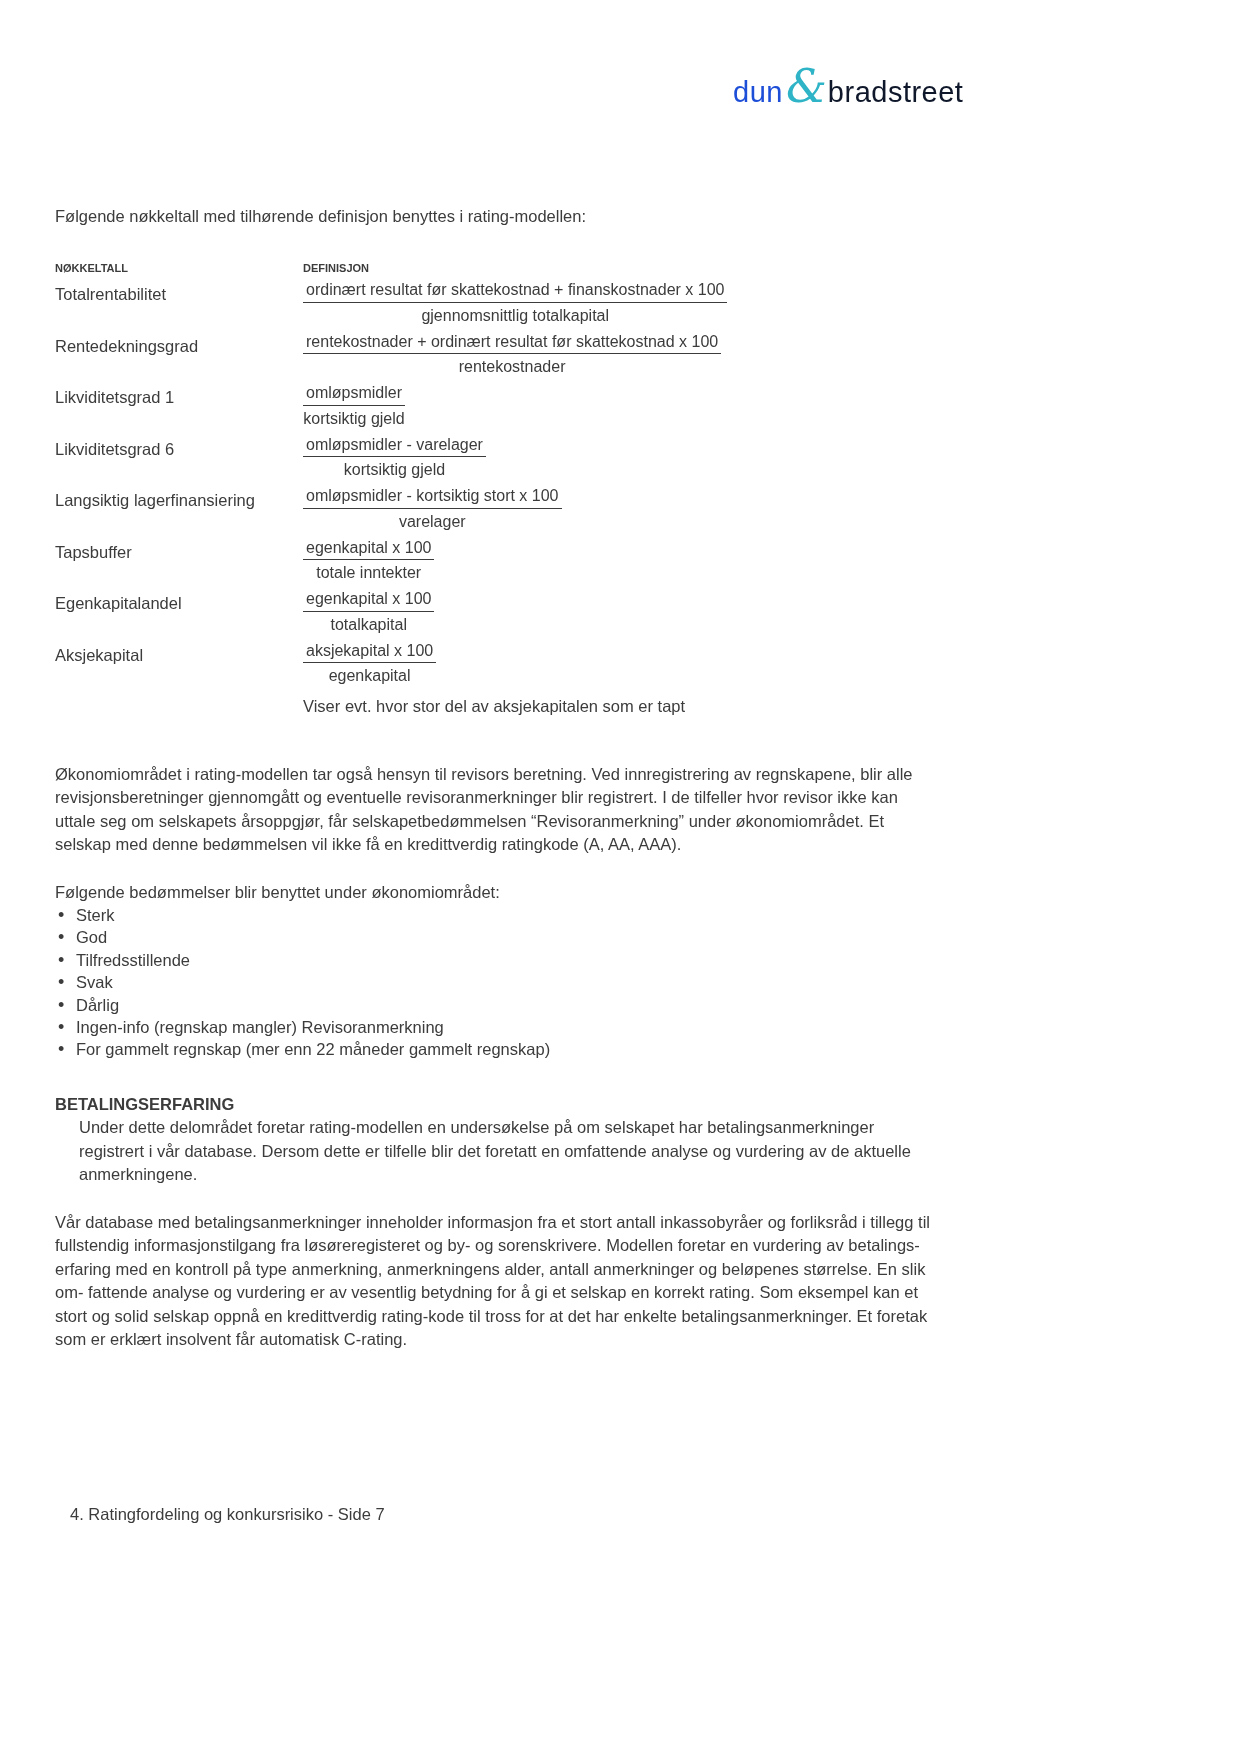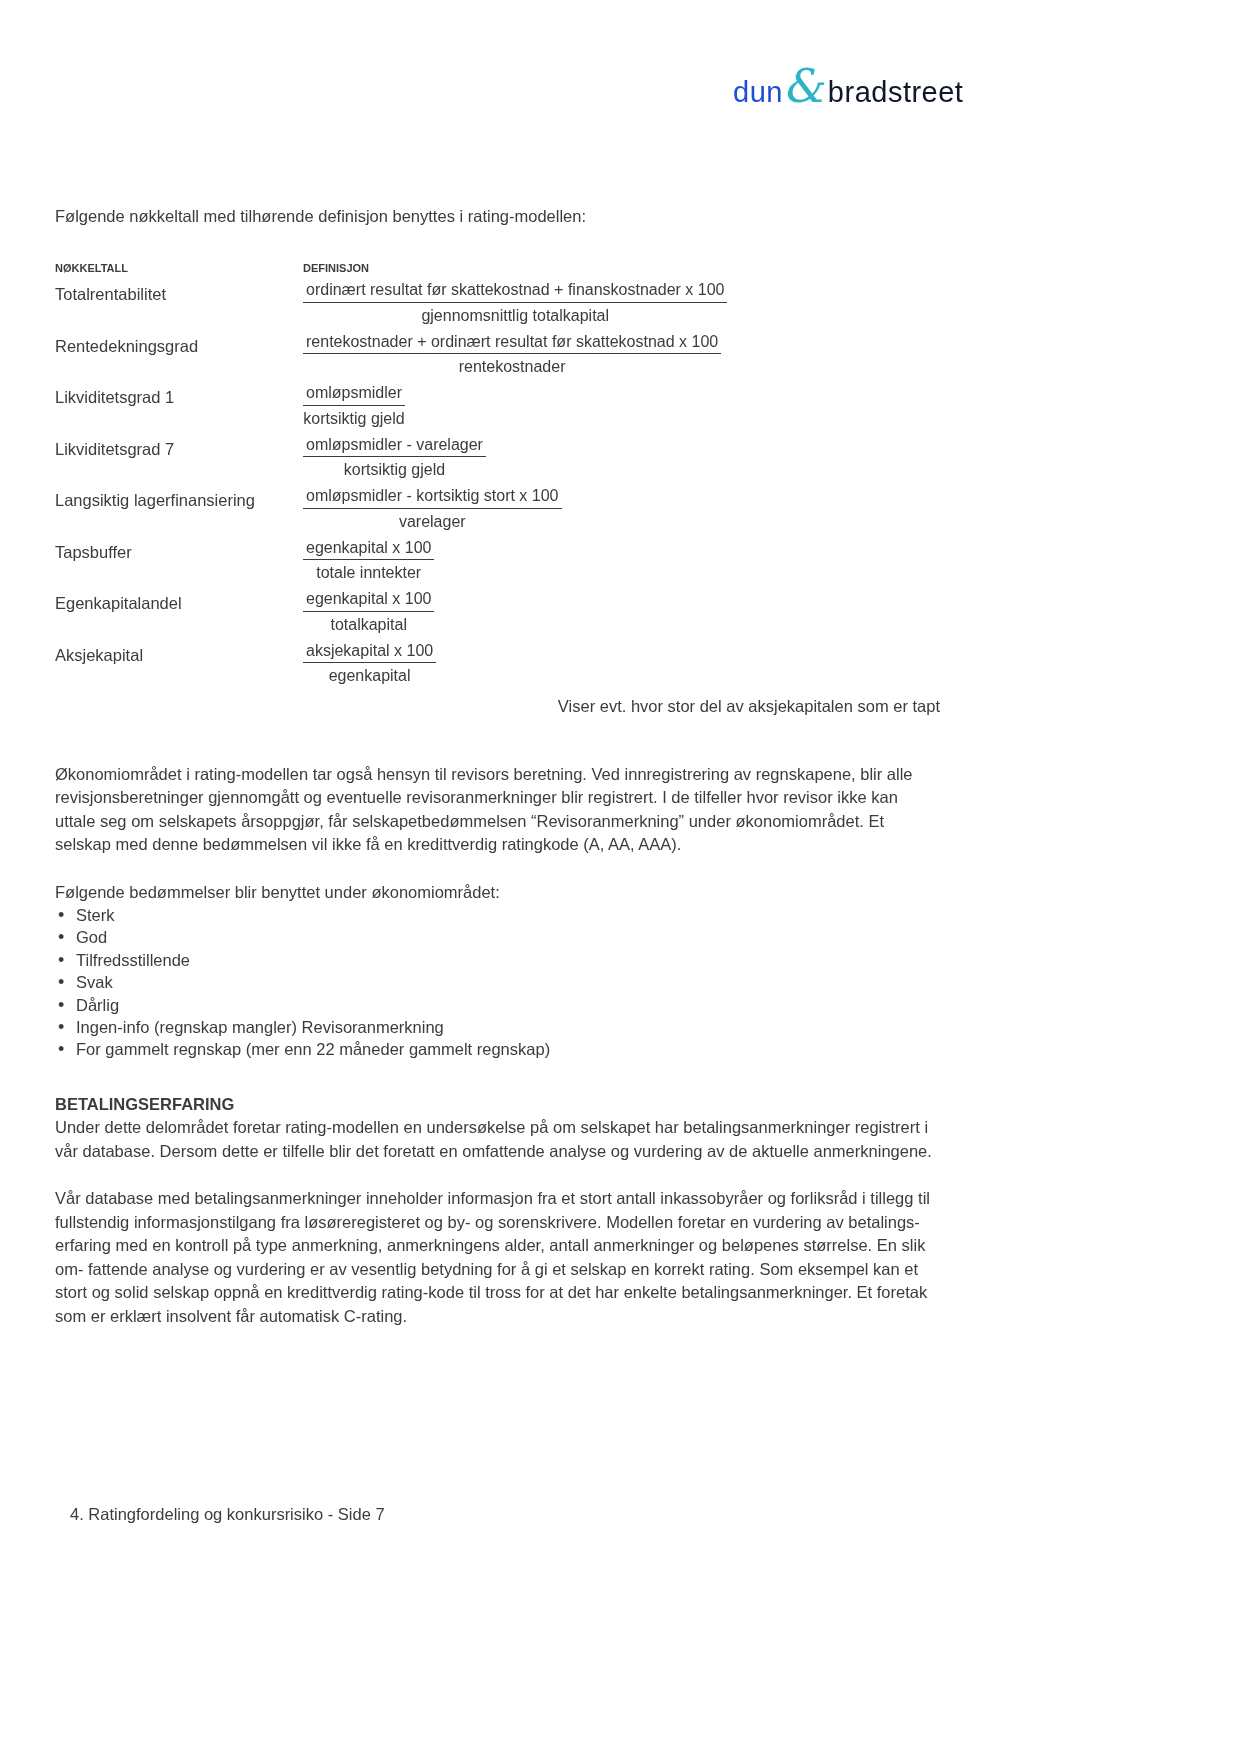--- a/index.html
+++ b/index.html
@@ -41,37 +41,37 @@
   .kv-name { width:248px; flex-shrink:0; padding-top:3px; }
   .kv-frac { text-align:center; font-size:16px; line-height:19px; }
   .num-line { display:block; }
   .num {
     display:inline-block;
     border-bottom:1.5px solid #3c3c3c;
     padding:0 3px 2.5px 3px;
   }
   .den { padding-top:3px; }
 
-  .kv-note { margin-left:248px; margin-top:10px; margin-bottom:12px;text-align:right; }
+  .kv-note { margin-left:248px; margin-top:10px; margin-bottom:12px; }
 
   .para { margin-top:44px; }
 
   .list-intro { margin-top:24px; }
   .assess-list { list-style:none; margin-top:0; }
   .assess-list li {
     position:relative; padding-left:21px; line-height:22.4px;
   }
   .assess-list li::before {
     content:"\2022";
     position:absolute; left:3px; top:0;
     font-size:18px;
   }
 
   .section-heading { font-weight:bold; font-size:16.5px; margin-top:32px; }
-  .section-para { margin-top:0; }
+  .section-para { margin-top:0;margin-left:24px; }
   .section-para-gap { margin-top:24px; }
 
   .footer {
     position:absolute; left:70px; top:1505px; width:882px;
     text-align:left; font-size:16.5px; color:#3c3c3c;
   }
 </style>
 </head>
 <body>
 
@@ -110,21 +110,21 @@
 
     <div class="kv-row">
       <div class="kv-name">Likviditetsgrad 1</div>
       <div class="kv-frac">
         <div class="num-line"><span class="num">omløpsmidler</span></div>
         <div class="den">kortsiktig gjeld</div>
       </div>
     </div>
 
     <div class="kv-row">
-      <div class="kv-name">Likviditetsgrad 7</div>
+      <div class="kv-name">Likviditetsgrad 6</div>
       <div class="kv-frac">
         <div class="num-line"><span class="num">omløpsmidler - varelager</span></div>
         <div class="den">kortsiktig gjeld</div>
       </div>
     </div>
 
     <div class="kv-row">
       <div class="kv-name">Langsiktig lagerfinansiering</div>
       <div class="kv-frac">
         <div class="num-line"><span class="num">omløpsmidler - kortsiktig stort x 100</span></div>

